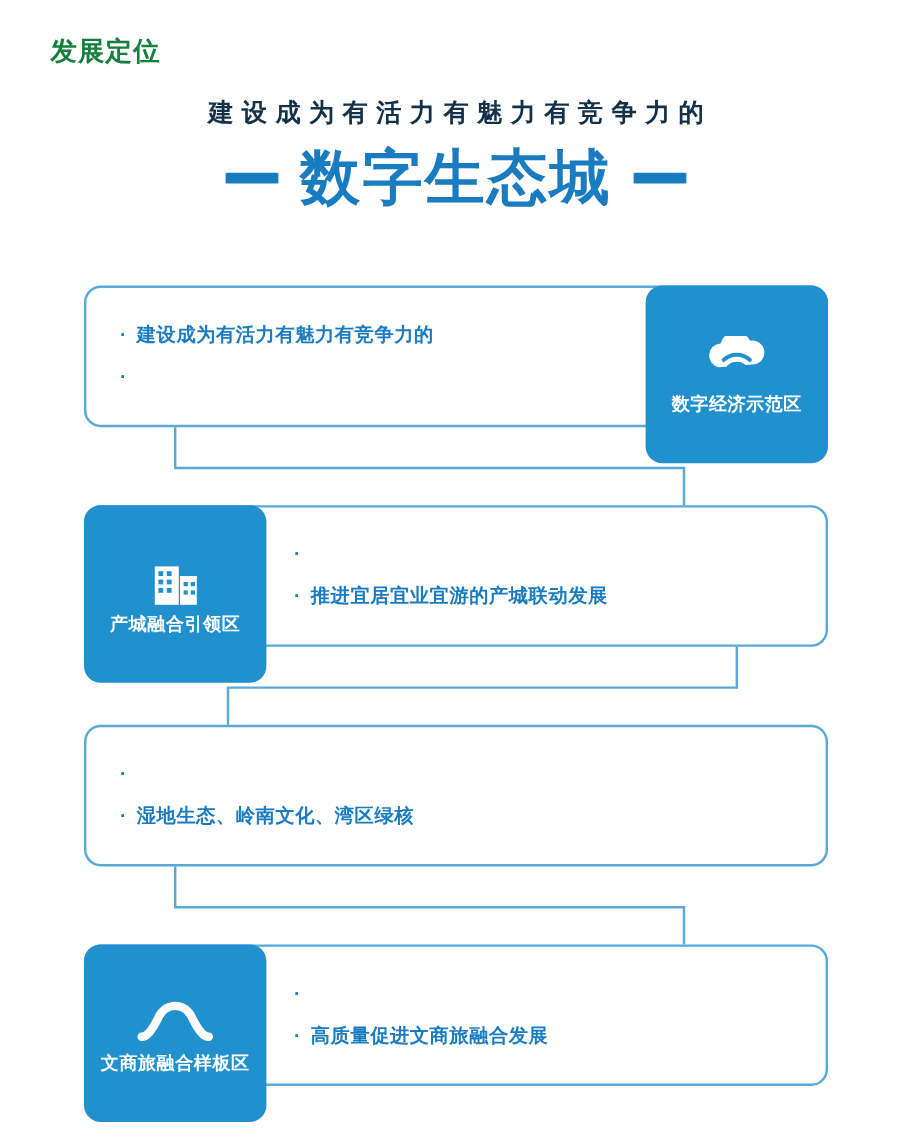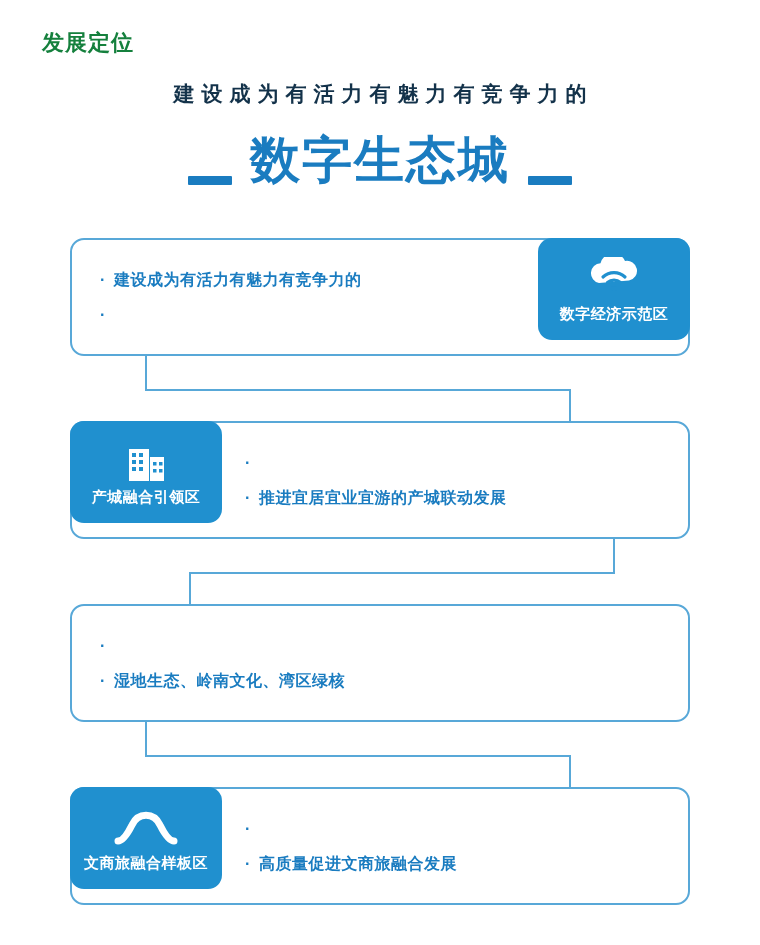--- a/index.html
+++ b/index.html
@@ -36,23 +36,23 @@
     font-size: 21px;
     font-weight: bold;
     color: #13324a;
     letter-spacing: 7px;
     padding-left: 7px;
   }
   .headline-main-row {
     position: absolute;
     left: 0;
     right: 0;
-    top: 135px;
-    display: flex;
-    align-items: flex-end;
+    top: 123px;
+    display: flex;
+    align-items: center;
     justify-content: center;
     gap: 18px;
   }
   .headline-dash {
     display: inline-block;
     width: 44px;
     height: 9px;
     background: #1a7cc0;
     border-radius: 1px;
   }
@@ -95,21 +95,21 @@
     border: 2px solid #58a8d8;
     border-radius: 14px;
     background: #ffffff;
   }
 
   
   .label-block {
     position: absolute;
     top: 0;
     width: 152px;
-    height: 102px;
+    height: 148px;
     background: #2090cf;
     border-radius: 14px;
     display: flex;
     flex-direction: column;
     align-items: center;
     justify-content: center;
     color: #ffffff;
     box-sizing: border-box;
   }
   .label-block.right { right: 0; }

